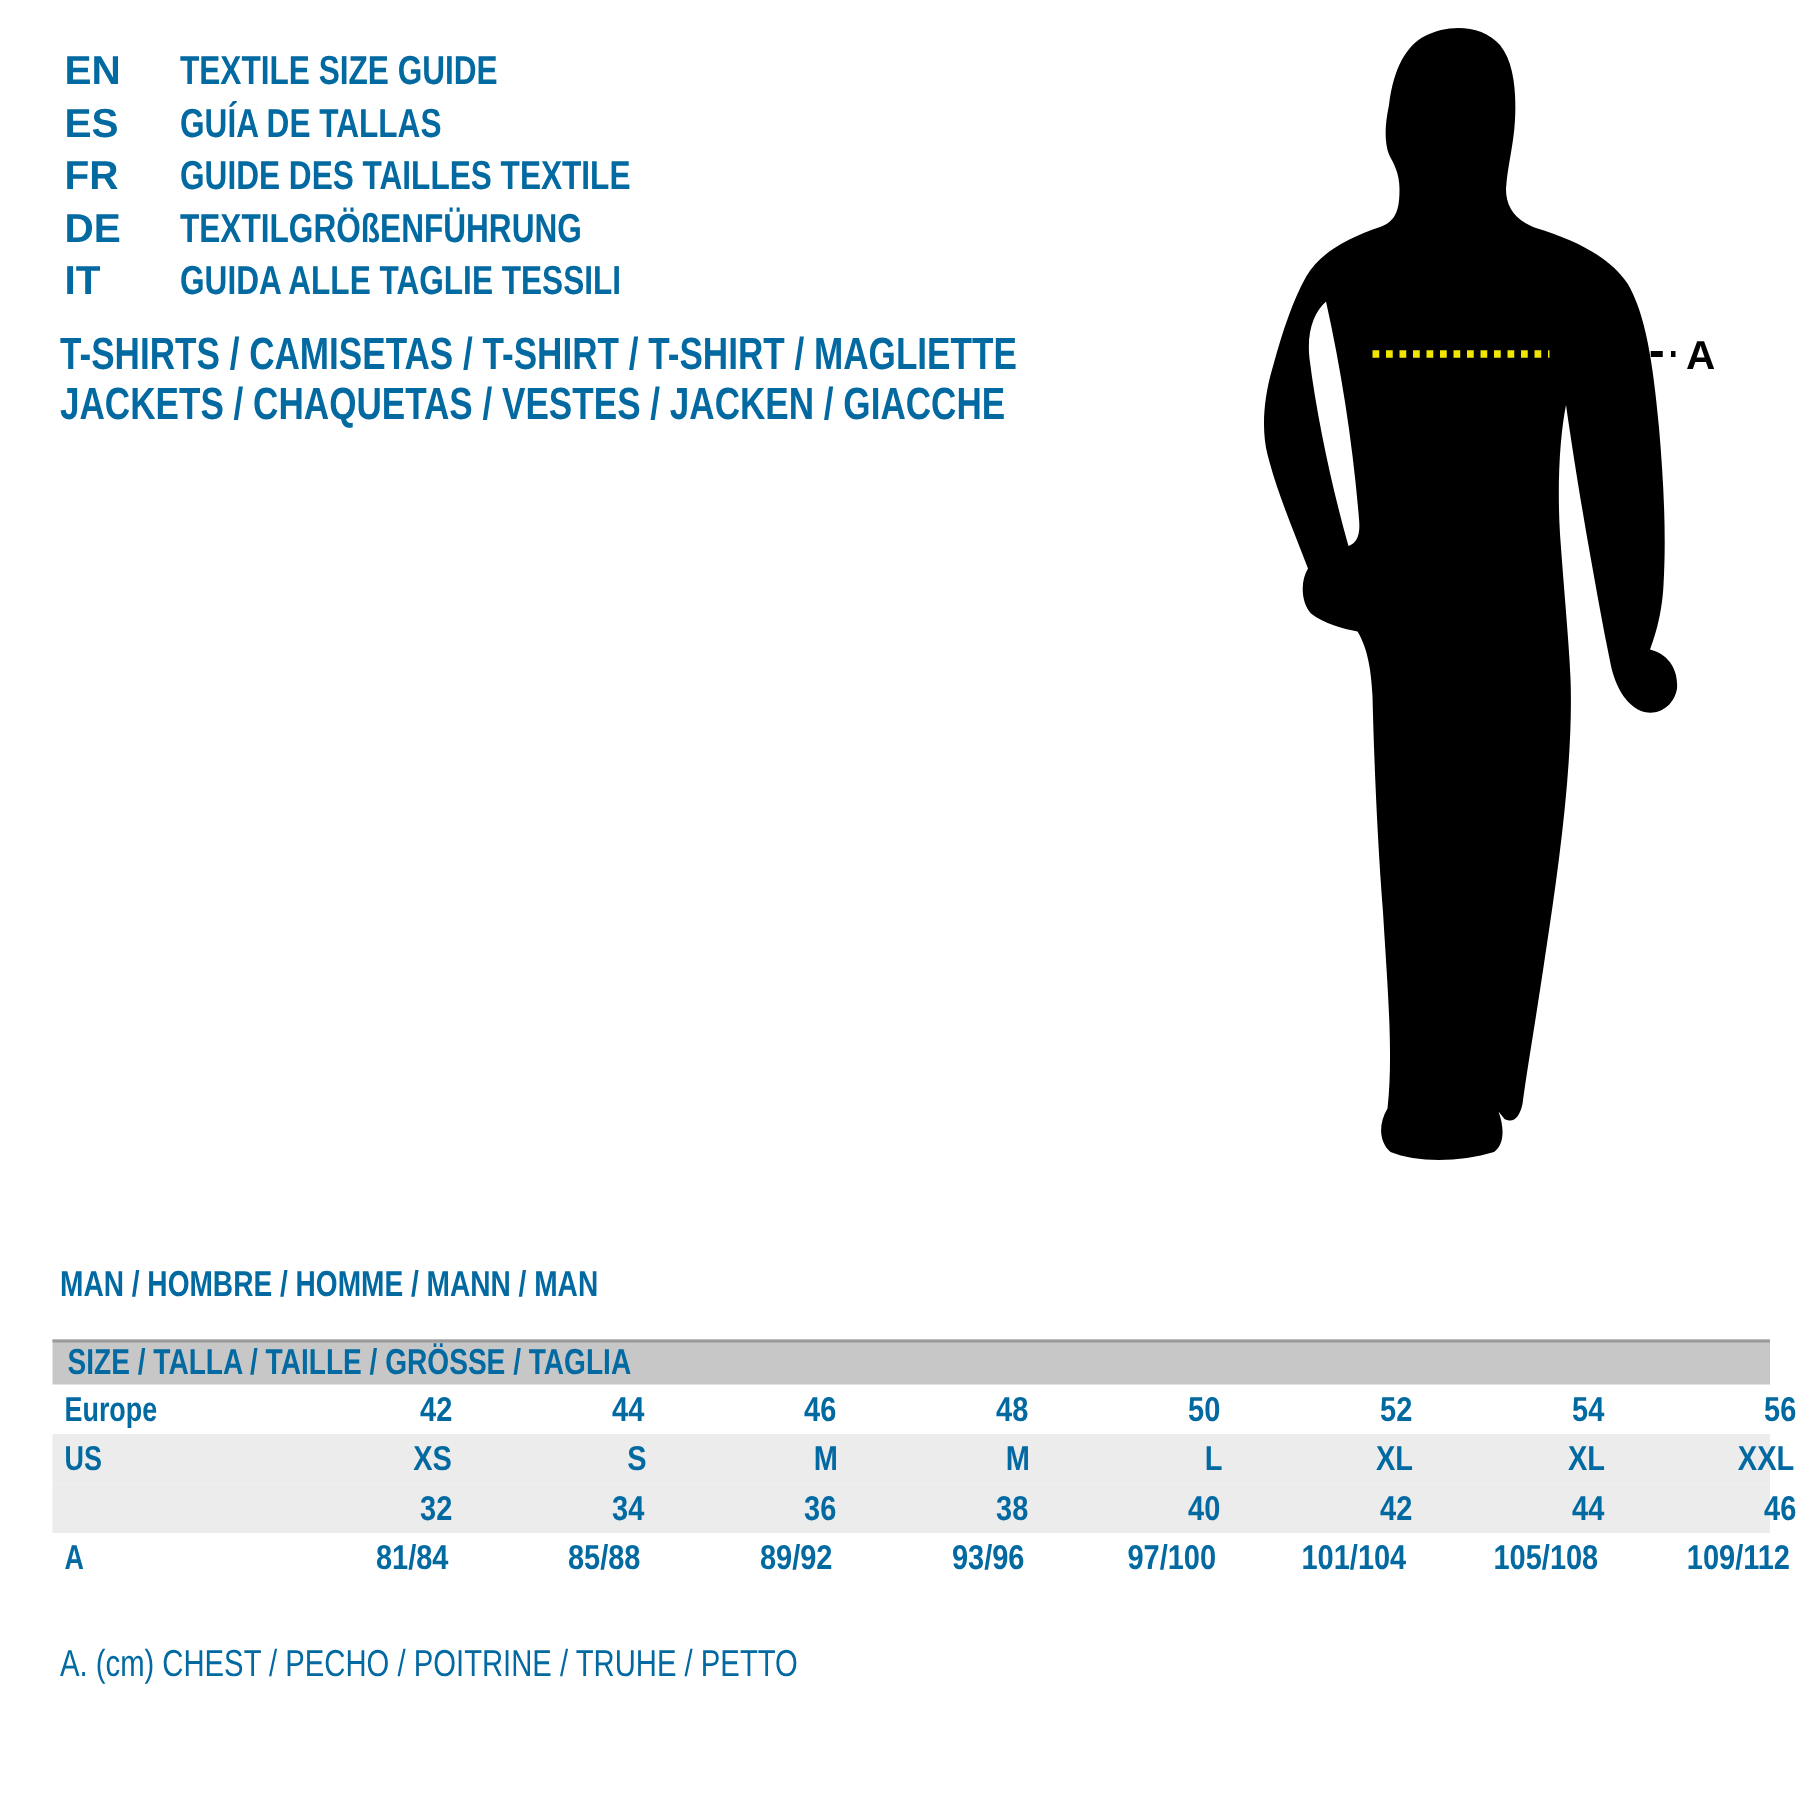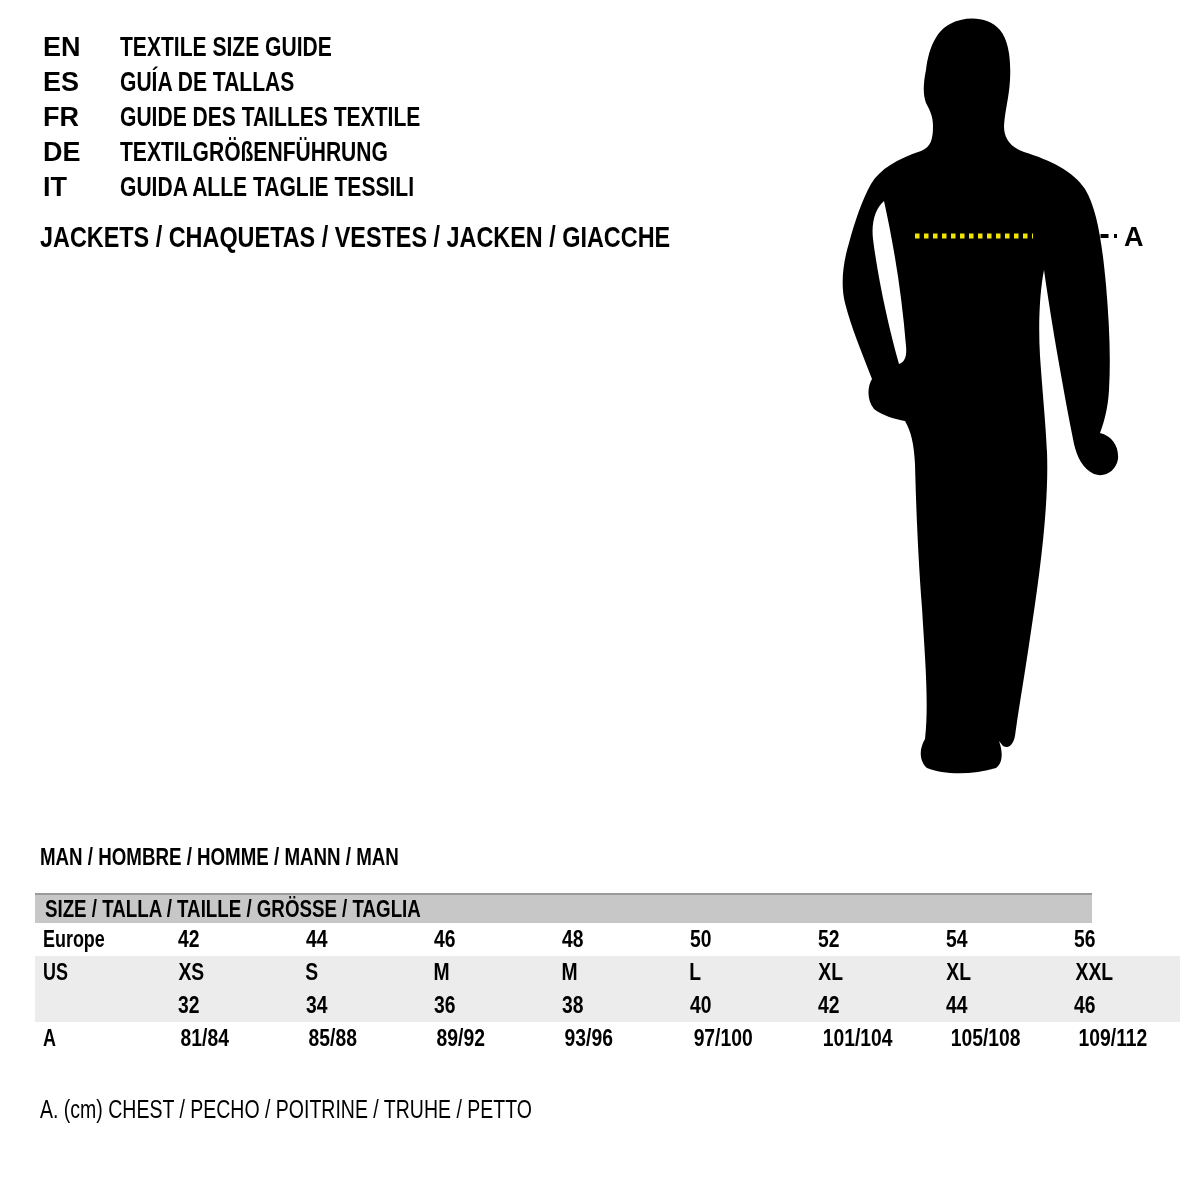--- a/index.html
+++ b/index.html
@@ -1,18 +1,18 @@
 <!DOCTYPE html>
 <html><head>
 <meta charset="utf-8">
 <style>
   html,body{margin:0;padding:0;background:#ffffff;}
   .page{
     position:relative;width:1200px;height:1200px;background:#ffffff;overflow:hidden;
-    font-family:"Liberation Sans", sans-serif;color:#000000;
+    font-family:"Liberation Sans", sans-serif;color:#0369a1;
   }
   .cond{display:inline-block;transform:scaleX(0.78);transform-origin:0 50%;white-space:nowrap;}
   .cond-c{display:inline-block;transform:scaleX(0.84);transform-origin:50% 50%;white-space:nowrap;}
 
   
   .lang-block{position:absolute;left:43px;top:30px;}
   .lang-row{display:flex;height:35px;align-items:center;font-weight:bold;font-size:27px;letter-spacing:0;}
   .lang-code{width:77px;flex:0 0 77px;}
   .lang-label{flex:1;}
 
@@ -22,29 +22,29 @@
 
   
   .figure-svg{position:absolute;left:820px;top:0;width:380px;height:800px;}
 
   
   .section-title{position:absolute;left:40px;top:843px;height:26px;display:flex;font-weight:bold;font-size:24px;}
 
   
   .size-table{position:absolute;left:35px;top:893px;width:1165px;}
   .t-header{
-    position:relative;height:30px;width:1057px;box-sizing:border-box;
+    position:relative;height:30px;width:1145px;box-sizing:border-box;
     border-top:2px solid #9a9a9a;
     display:flex;align-items:center;padding-left:10px;
     font-size:24px;font-weight:bold;
   }
   .t-row{position:relative;height:33px;display:grid;grid-template-columns:141px repeat(8,128px);align-items:center;}
   .t-row-bg{position:absolute;left:0;top:0;height:100%;width:1145px;z-index:0;}
   .t-label{position:relative;z-index:1;padding-left:8px;font-size:23px;font-weight:bold;}
-  .t-cell{position:relative;z-index:1;text-align:left;font-size:23px;font-weight:bold;}
+  .t-cell{position:relative;z-index:1;text-align:right;font-size:23px;font-weight:bold;}
 
   
   .footer-note{position:absolute;left:40px;top:1094px;height:30px;display:flex;align-items:center;font-weight:normal;font-size:25px;}
 </style>
 </head>
 <body>
 
 <div class="page">
 
   <div class="lang-block" id="langs">
@@ -64,20 +64,23 @@
         <span class="lang-code">DE</span>
         <span class="lang-label"><span class="cond">TEXTILGRÖßENFÜHRUNG</span></span>
       </div>
       <div class="lang-row">
         <span class="lang-code">IT</span>
         <span class="lang-label"><span class="cond">GUIDA ALLE TAGLIE TESSILI</span></span>
       </div>
     </div>
 
   <div class="cat-block" id="cats">
+      <div class="cat-line">
+        <span class="cond">T-SHIRTS / CAMISETAS / T-SHIRT / T-SHIRT / MAGLIETTE</span>
+      </div>
       <div class="cat-line">
         <span class="cond">JACKETS / CHAQUETAS / VESTES / JACKEN / GIACCHE</span>
       </div>
     </div>
 
   <svg class="figure-svg" viewBox="820 0 380 800" aria-hidden="true">
     <path fill-rule="evenodd" d="M 950 24
          C 965 16, 988 16, 1000 30
          C 1009 41, 1011 60, 1010 80
          C 1009 98, 1005 110, 1004 126

